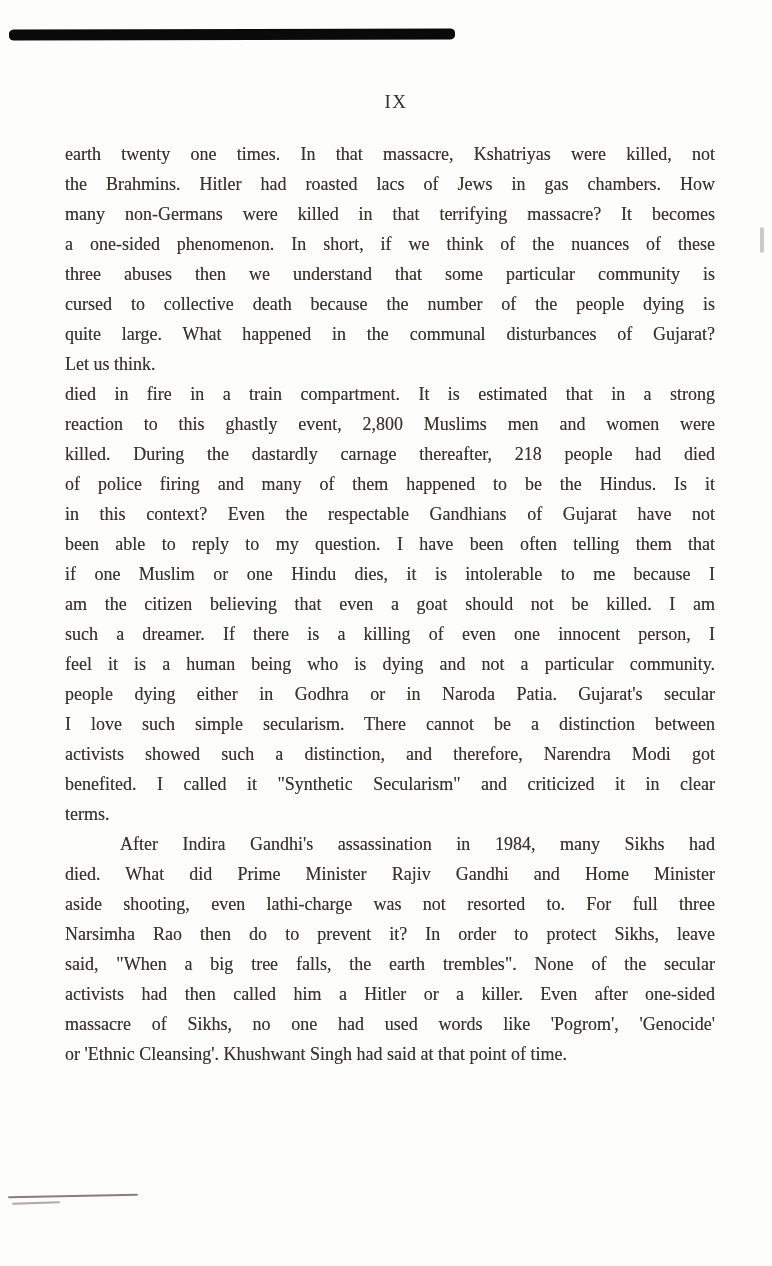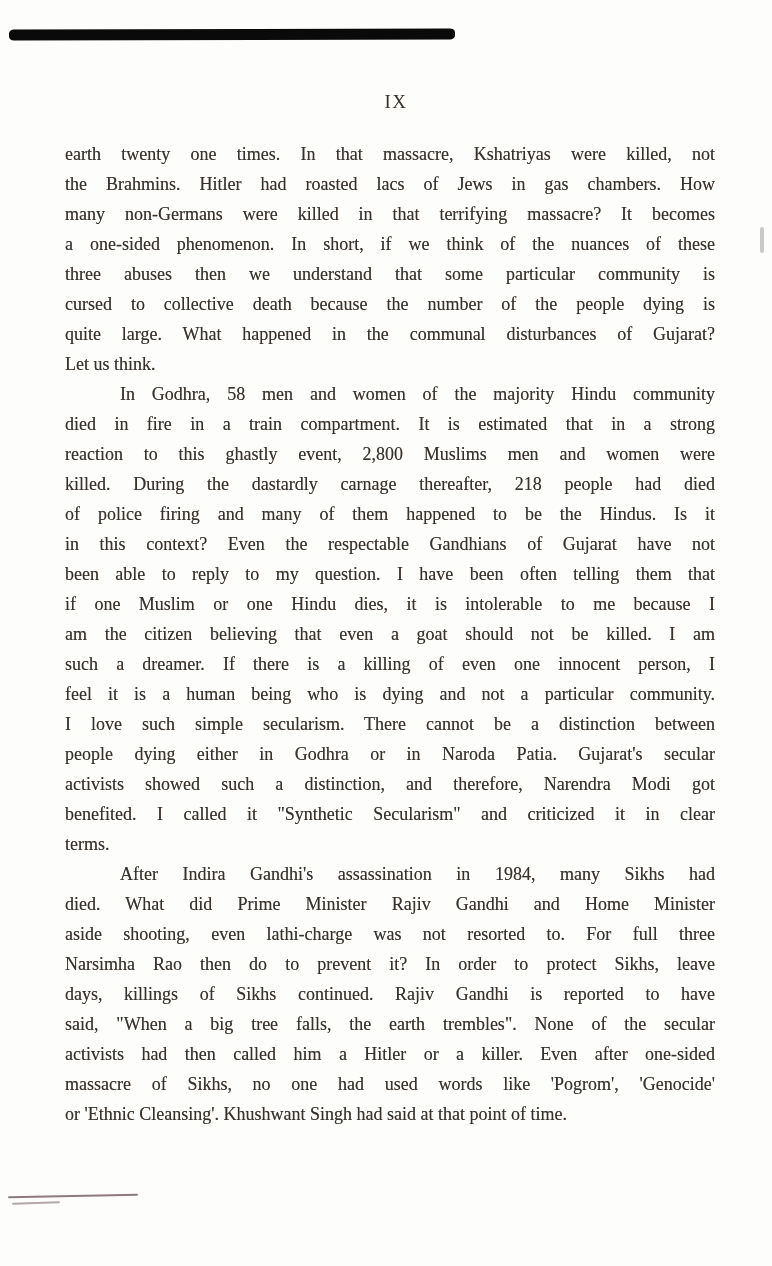--- a/index.html
+++ b/index.html
@@ -97,41 +97,39 @@
   <div class="page-number">IX</div>
   <div class="text-block">
       <div class="line">earth twenty one times. In that massacre, Kshatriyas were killed, not</div>
       <div class="line">the Brahmins. Hitler had roasted lacs of Jews in gas chambers. How</div>
       <div class="line">many non-Germans were killed in that terrifying massacre? It becomes</div>
       <div class="line">a one-sided phenomenon. In short, if we think of the nuances of these</div>
       <div class="line">three abuses then we understand that some particular community is</div>
       <div class="line">cursed to collective death because the number of the people dying is</div>
       <div class="line">quite large. What happened in the communal disturbances of Gujarat?</div>
       <div class="line last">Let us think.</div>
-      <div class="line indent">In Godhra, 58 men and women of the majority Hindu community</div>
       <div class="line">died in fire in a train compartment. It is estimated that in a strong</div>
       <div class="line">reaction to this ghastly event, 2,800 Muslims men and women were</div>
       <div class="line">killed. During the dastardly carnage thereafter, 218 people had died</div>
       <div class="line">of police firing and many of them happened to be the Hindus. Is it</div>
       <div class="line">in this context? Even the respectable Gandhians of Gujarat have not</div>
       <div class="line">been able to reply to my question. I have been often telling them that</div>
       <div class="line">if one Muslim or one Hindu dies, it is intolerable to me because I</div>
       <div class="line">am the citizen believing that even a goat should not be killed. I am</div>
       <div class="line">such a dreamer. If there is a killing of even one innocent person, I</div>
       <div class="line">feel it is a human being who is dying and not a particular community.</div>
+      <div class="line">people dying either in Godhra or in Naroda Patia. Gujarat's secular</div>
       <div class="line">I love such simple secularism. There cannot be a distinction between</div>
-      <div class="line">people dying either in Godhra or in Naroda Patia. Gujarat's secular</div>
       <div class="line">activists showed such a distinction, and therefore, Narendra Modi got</div>
       <div class="line">benefited. I called it "Synthetic Secularism" and criticized it in clear</div>
       <div class="line last">terms.</div>
       <div class="line indent">After Indira Gandhi's assassination in 1984, many Sikhs had</div>
       <div class="line">died. What did Prime Minister Rajiv Gandhi and Home Minister</div>
       <div class="line">aside shooting, even lathi-charge was not resorted to. For full three</div>
       <div class="line">Narsimha Rao then do to prevent it? In order to protect Sikhs, leave</div>
-      <div class="line">days, killings of Sikhs continued. Rajiv Gandhi is reported to have</div>
       <div class="line">said, "When a big tree falls, the earth trembles". None of the secular</div>
       <div class="line">activists had then called him a Hitler or a killer. Even after one-sided</div>
       <div class="line">massacre of Sikhs, no one had used words like 'Pogrom', 'Genocide'</div>
       <div class="line last">or 'Ethnic Cleansing'. Khushwant Singh had said at that point of time.</div>
     </div>
   <div class="artifact bottom-line-1"></div>
   <div class="artifact bottom-line-2"></div>
 </div>
 
 </body></html>

